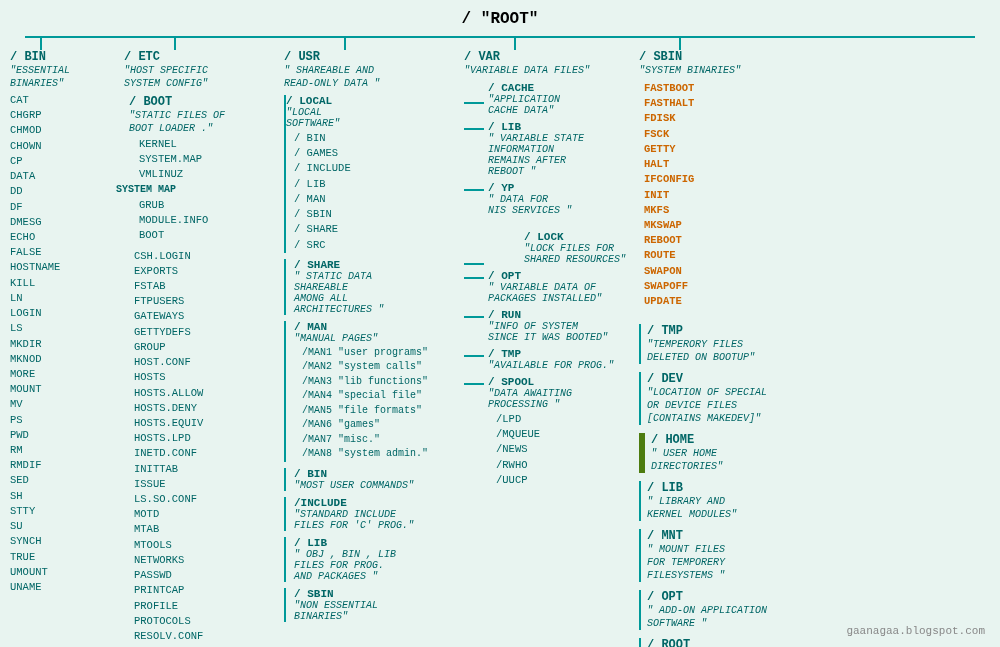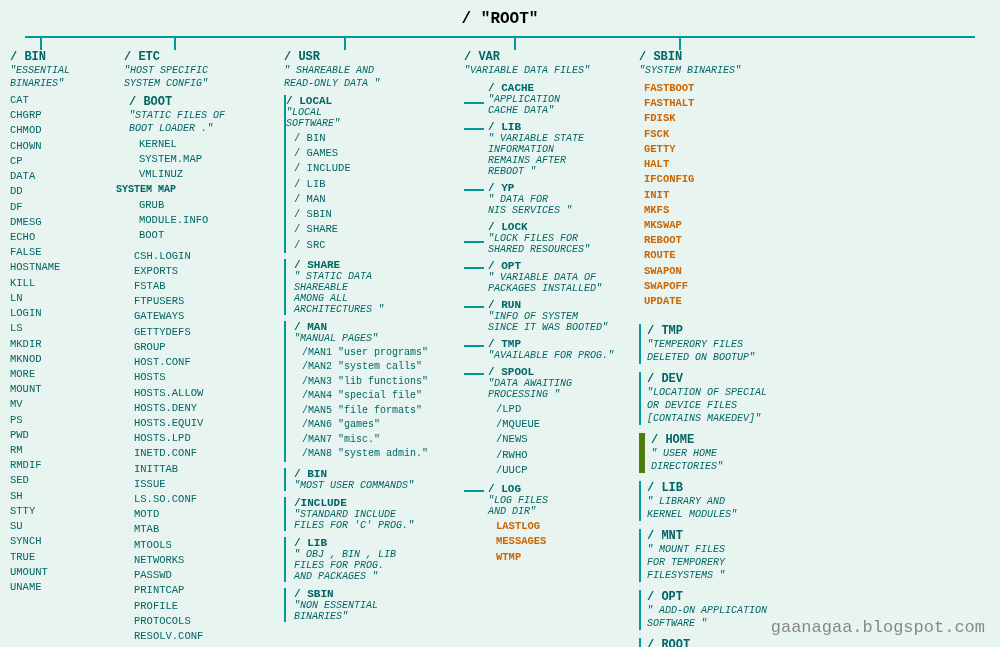--- a/index.html
+++ b/index.html
@@ -235,21 +235,21 @@
         </div>
 
         <div style="margin-top:5px; display:flex; align-items:flex-start;">
           <div style="border-top:2px solid #009999; width:20px; margin-top:7px; flex-shrink:0;"></div>
           <div style="padding-left:4px;">
             <div class="subsection-title">/ YP</div>
             <div class="subsection-desc">" DATA FOR<br>NIS SERVICES "</div>
           </div>
         </div>
 
-        <div style="margin-top:5px; display:flex; align-items:center;">
+        <div style="margin-top:15px; display:flex; align-items:flex-end;gap:36px;">
           <div style="border-top:2px solid #009999; width:20px; margin-top:7px; flex-shrink:0;"></div>
           <div style="padding-left:4px;">
             <div class="subsection-title">/ LOCK</div>
             <div class="subsection-desc">"LOCK FILES FOR<br>SHARED RESOURCES"</div>
           </div>
         </div>
 
         <div style="margin-top:5px; display:flex; align-items:flex-start;">
           <div style="border-top:2px solid #009999; width:20px; margin-top:7px; flex-shrink:0;"></div>
           <div style="padding-left:4px;">
@@ -282,32 +282,20 @@
             <div style="padding-left:8px; margin-top:2px;">
               <div class="item">/LPD</div>
               <div class="item">/MQUEUE</div>
               <div class="item">/NEWS</div>
               <div class="item">/RWHO</div>
               <div class="item">/UUCP</div>
             </div>
           </div>
         </div>
 
-        <div style="margin-top:5px; display:flex; align-items:flex-start;">
-          <div style="border-top:2px solid #009999; width:20px; margin-top:7px; flex-shrink:0;"></div>
-          <div style="padding-left:4px;">
-            <div class="subsection-title">/ LOG</div>
-            <div class="subsection-desc">"LOG FILES<br>AND DIR"</div>
-            <div style="padding-left:8px; margin-top:2px;">
-              <div class="item orange">LASTLOG</div>
-              <div class="item orange">MESSAGES</div>
-              <div class="item orange">WTMP</div>
-            </div>
-          </div>
-        </div>
       </div>
 
       <div style="flex:0 0 145px; padding:0 4px;">
         <div style="border-left:2px solid #009999; height:12px; margin-left:40px;"></div>
         <div class="section-title">/ SBIN</div>
         <div class="section-desc">"SYSTEM BINARIES"</div>
         <div style="margin-top:4px; padding-left:5px;">
           <div class="item orange">FASTBOOT</div>
           <div class="item orange">FASTHALT</div>
           <div class="item orange">FDISK</div>
@@ -360,16 +348,16 @@
           <div style="margin-bottom:8px; border-left:2px solid #009999; padding-left:6px;">
             <div class="section-title">/ ROOT</div>
 
           </div>
         </div>
       </div>
 
     </div>
   </div>
 
-  <div style="position:fixed; bottom:10px; right:15px; color:#888; font-size:17px;">gaanagaa.blogspot.com</div>
+  <div style="position:fixed; bottom:10px; right:15px; color:#888; font-size:11px;">gaanagaa.blogspot.com</div>
 
   <div style="position:absolute; top:183px; left:113px; font-size:10px; font-weight:bold; color:#006666; background:#e8f4f0; padding:1px 3px;">SYSTEM MAP</div>
 </div>
 
 </body></html>

